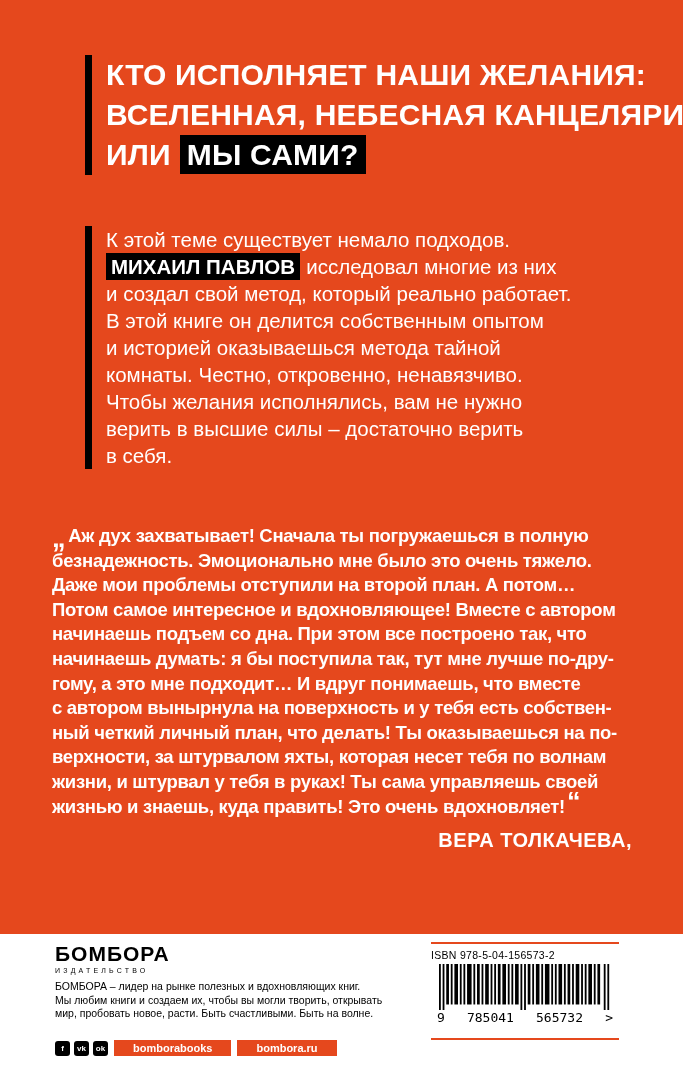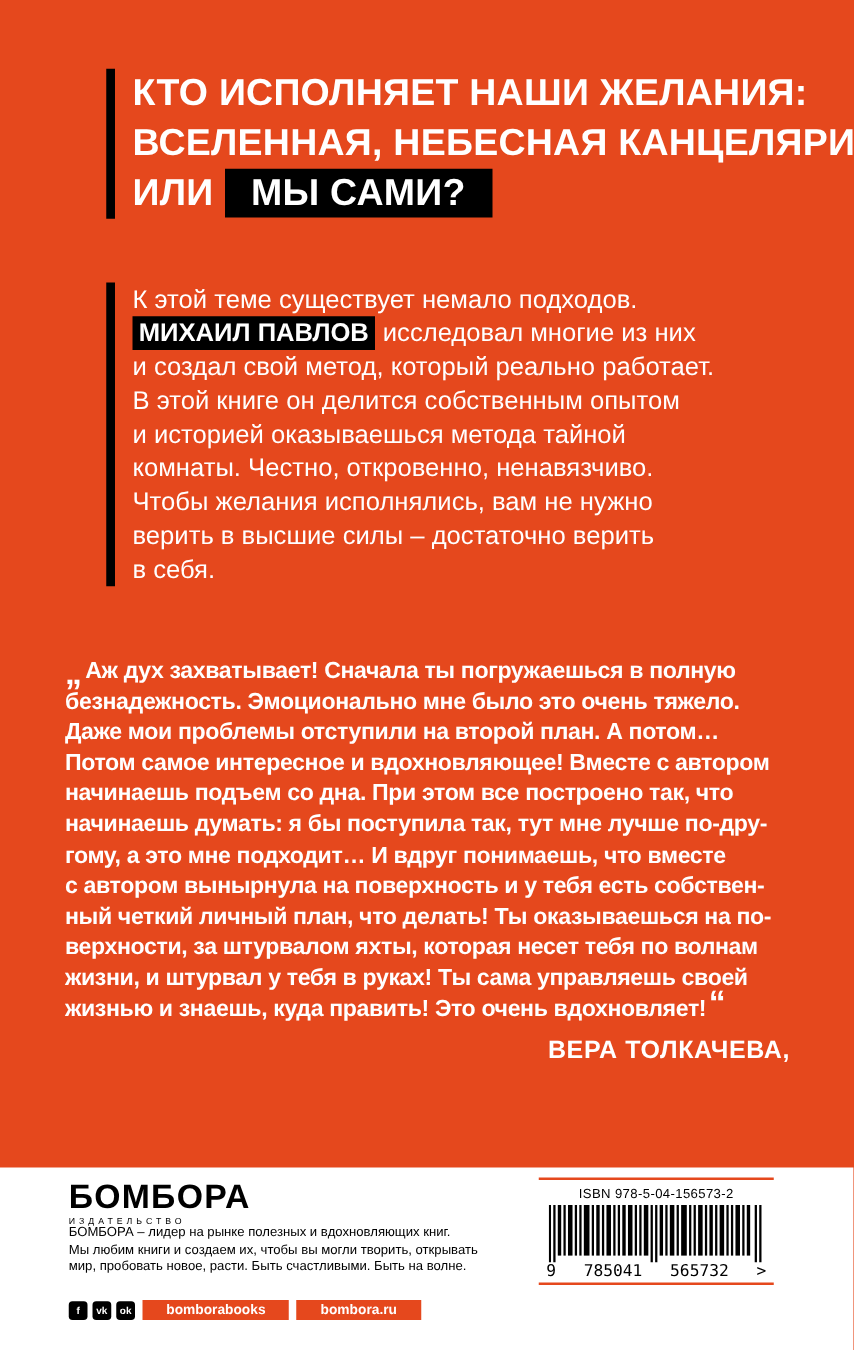--- a/index.html
+++ b/index.html
@@ -12,21 +12,21 @@
     color:#fff;
   }
 
   
   .headline {
     position:absolute; left:85px; top:55px;
     border-left:7px solid var(--ink); padding-left:14px;
     font-weight:700; font-size:30px; line-height:40px;
     letter-spacing:0.2px; white-space:nowrap;
   }
-  .hl-highlight { background:var(--ink); padding:3px 21px; margin-left:0.3em; }
+  .hl-highlight { background:var(--ink); padding:3px 7px; margin-left:0.3em; }
 
   
   .intro {
     position:absolute; left:85px; top:226px;
     border-left:7px solid var(--ink); padding-left:14px;
     font-size:20.5px; line-height:27px; white-space:nowrap;
   }
   .author { background:var(--ink); font-weight:700; padding:2px 5px; margin-right:0.3em; }
 
   
@@ -42,37 +42,37 @@
   .attribution { position:absolute; right:51px; top:829px; text-align:right; }
   .attr-name { font-weight:700; font-size:20px; letter-spacing:0.5px; }
   .attr-role { font-size:18.5px; margin-top:7px; }
 
   
   .footer {
     position:absolute; left:0; bottom:0; width:683px; height:146px;
     background:var(--paper); color:var(--ink);
   }
   .logo { position:absolute; left:55px; top:8px; }
-  .logo-name { font-weight:700; font-size:27px; letter-spacing:1px; }
+  .logo-name { font-weight:700; font-size:21px; letter-spacing:1px; }
   .logo-sub { font-size:7px; letter-spacing:3.2px; margin-top:1px; }
   .blurb { position:absolute; left:55px; top:46px; font-size:10.5px; line-height:13.5px; white-space:nowrap; }
   .social-row { position:absolute; left:55px; top:106px; display:flex; align-items:center; gap:4px; }
   .social-icon {
     width:15px; height:15px; background:var(--ink); color:#fff; border-radius:3px;
     font-size:8px; font-weight:700; display:flex; align-items:center; justify-content:center;
   }
   .handle {
     background:var(--orange); color:#fff; font-size:11px; font-weight:700;
     padding:2px 19px; margin-left:2px; white-space:nowrap;
   }
 
   
   .barcode-box {
-    position:absolute; right:64px; top:8px; width:188px; height:86px;
-    background:var(--paper); text-align:center;
+    position:absolute; right:64px; top:8px; width:188px; height:98px;
+    background:var(--paper); 
     border-top:2px solid var(--orange); border-bottom:2px solid var(--orange);
   }
   .isbn { font-size:10.5px; letter-spacing:0.3px; margin-top:5px; }
   .bars { display:block; margin:3px auto 0 auto; }
   .barcode-digits {
     display:flex; justify-content:space-between; padding:0 6px; margin-top:0px;
     font-family:"DejaVu Sans Mono",monospace; font-size:13px;
   }
 </style>
 </head>

